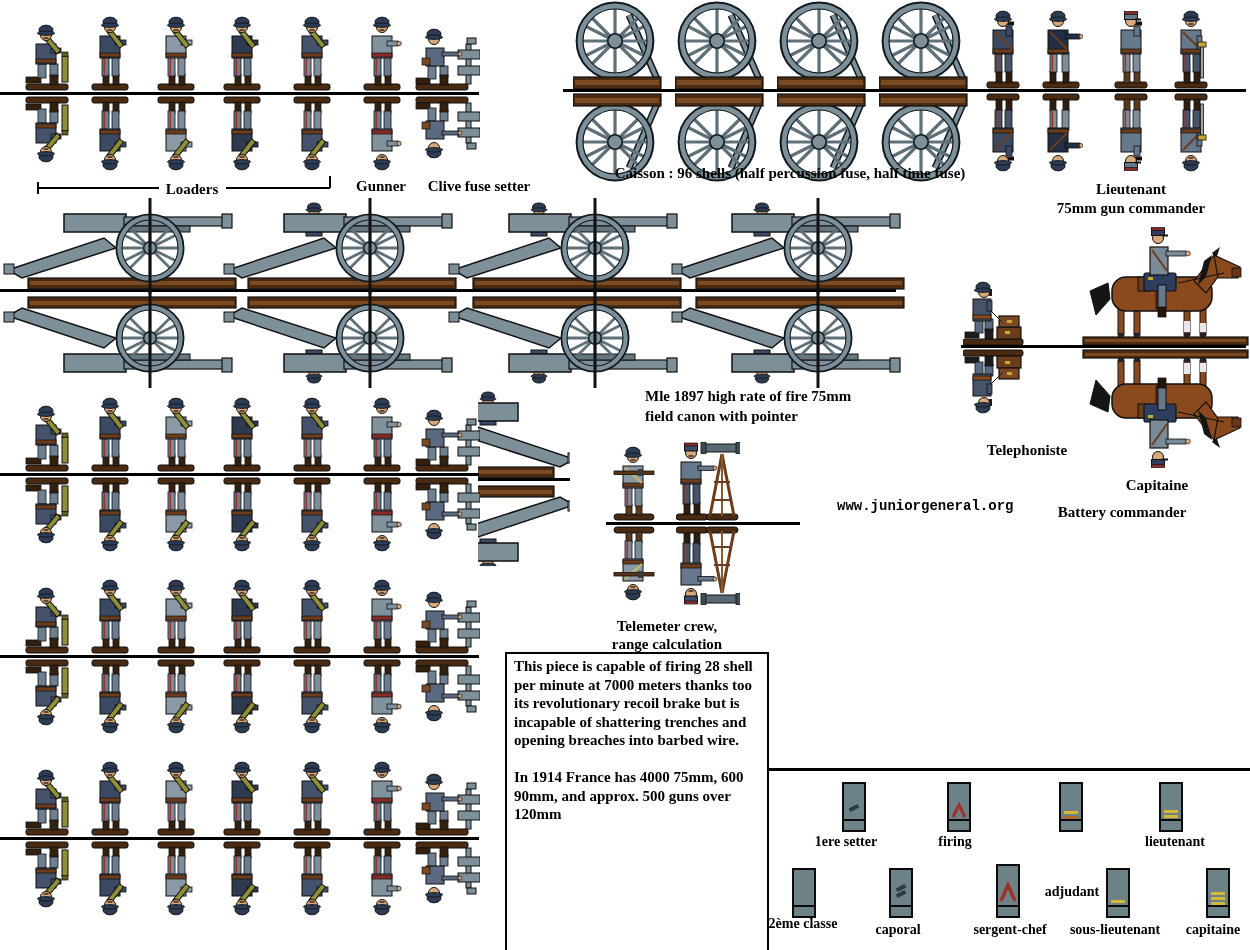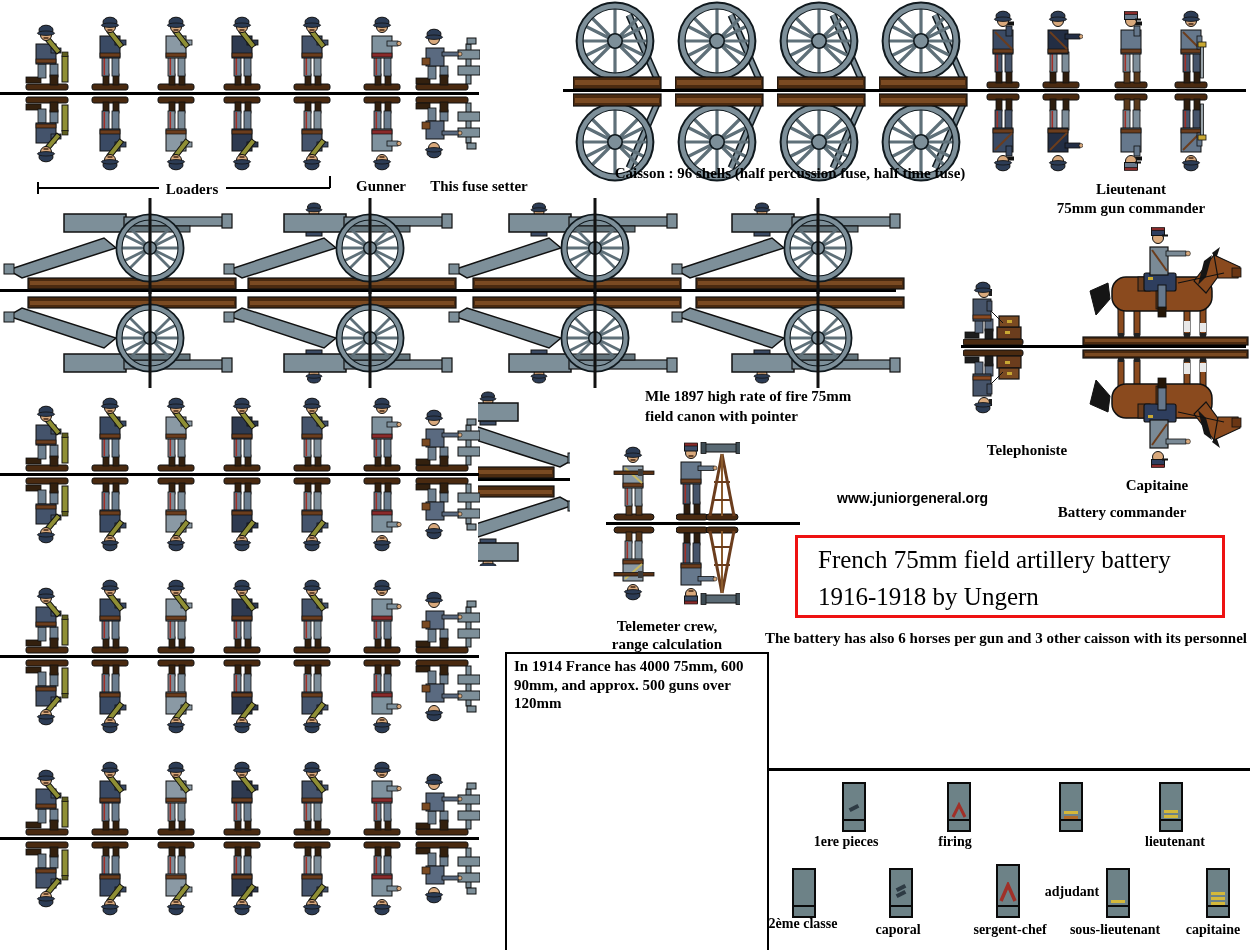--- a/index.html
+++ b/index.html
@@ -23,21 +23,21 @@
   .thanksbox span{display:block;}
   .weaponsbox{position:absolute;left:962px;top:652px;width:286px;height:112px;border-top:2px solid #000;
               border-bottom:2px solid #000;}
   .wlabel{position:absolute;font-weight:bold;font-size:14px;white-space:nowrap;}
   .rank-cuff{position:absolute;width:20px;height:46px;background:#6d8287;border:2px solid #0a0a0a;}
   .rank-cuff .band{position:absolute;left:0;right:0;bottom:9px;height:0;border-top:2px solid #0a0a0a;}
   .rank-lbl{position:absolute;transform:translateX(-50%);font-weight:bold;font-size:14px;white-space:nowrap;}
   .diag{position:absolute;width:10px;height:4px;background:#2e3b44;transform:rotate(-28deg);}
   .gbar{position:absolute;left:3px;width:14px;height:3px;background:#d4b83a;}
   .obar{position:absolute;left:3px;width:14px;height:3px;background:#b06a28;}
-  .site{position:absolute;font-family:Liberation Sans, sans-serif;font-weight:bold;font-size:14px;}
+  .site{position:absolute;font-family:Liberation Mono, monospace;font-weight:bold;font-size:14px;margin-top:8px;}
   .partialgun{position:absolute;left:478px;top:384px;width:92px;height:182px;overflow:hidden;}
   svg{display:block;}
 </style>
 </head>
 <body>
 
 <div id="sheet">
 
 <svg width="0" height="0" style="position:absolute" aria-hidden="true">
 <defs>
@@ -374,21 +374,21 @@
   <div class="hline" style="left:0;top:92px;width:479px"></div>
   <svg class="figs mirror" style="left:0;top:95px" width="480" height="78">
         <use href="#crew-row"></use>
       </svg>
   <div class="bracket-tick" style="left:37px;top:182px;height:12px"></div>
   <div class="bracket-seg" style="left:37px;top:187px;width:122px"></div>
   <div class="bracket-seg" style="left:226px;top:187px;width:104px"></div>
   <div class="bracket-tick" style="left:329px;top:176px;height:12px"></div>
   <div class="lbl ctr" style="left:192px;top:181px">Loaders</div>
   <div class="lbl ctr" style="left:381px;top:178px">Gunner</div>
-  <div class="lbl ctr" style="left:479px;top:178px">This fuse setter</div>
+  <div class="lbl ctr" style="left:479px;top:178px">Clive fuse setter</div>
 </div>
 
 <div>
   <svg class="figs" style="left:573px;top:-1px" width="400" height="92">
         <use href="#caisson-row"></use>
       </svg>
   <div class="hline" style="left:563px;top:89px;width:683px"></div>
   <svg class="figs mirror" style="left:573px;top:92px" width="400" height="92">
         <use href="#caisson-row"></use>
       </svg>
@@ -505,28 +505,24 @@
   <svg class="figs mirror" style="left:1078px;top:348px" width="175" height="122">
         <use href="#horse-rider"></use>
       </svg>
   <div class="lbl ctr" style="left:1027px;top:442px">Telephoniste</div>
   <div class="lbl ctr" style="left:1157px;top:477px">Capitaine</div>
   <div class="lbl ctr" style="left:1122px;top:504px">Battery commander</div>
 </div>
 
 <div class="site" style="left:837px;top:490px">www.juniorgeneral.org</div>
 
-<div class="banner">
-  <div class="t">French 75mm field artillery battery</div>
-  <div class="t">1916-1918 by Ungern</div>
-</div>
-
-<div class="lbl" style="left:765px;top:630px">The battery has also 6 horses per gun and 3 other caisson with its personnel</div>
+
 
 <div class="infobox">
+  <p>This piece is capable of firing 28 shell per minute at 7000 meters thanks too its revolutionary recoil brake but is incapable of shattering trenches and opening breaches into barbed wire.</p>
   <p>In 1914 France has 4000 75mm, 600 90mm, and approx. 500 guns over 120mm</p>
 </div>
 
 
 
 <div class="hline" style="left:767px;top:768px;width:483px"></div>
 
 <div>
   <div class="rank-cuff" style="left:842px;top:782px">
     <div class="diag" style="left:5px;top:22px"></div>
@@ -541,21 +537,21 @@
   <div class="rank-cuff" style="left:1059px;top:782px">
     <div class="gbar" style="top:27px"></div>
     <div class="obar" style="top:32px"></div>
     <div class="band"></div>
   </div>
   <div class="rank-cuff" style="left:1159px;top:782px">
     <div class="gbar" style="top:26px"></div>
     <div class="gbar" style="top:31px"></div>
     <div class="band"></div>
   </div>
-  <div class="rank-lbl" style="left:846px;top:834px">1ere pieces</div>
+  <div class="rank-lbl" style="left:846px;top:834px">1ere setter</div>
   <div class="rank-lbl" style="left:955px;top:834px">firing</div>
   <div class="rank-lbl" style="left:1072px;top:884px">adjudant</div>
   <div class="rank-lbl" style="left:1175px;top:834px">lieutenant</div>
 </div>
 
 <div>
   <div class="rank-cuff" style="left:792px;top:868px">
     <div class="band"></div>
   </div>
   <div class="rank-cuff" style="left:889px;top:868px">

